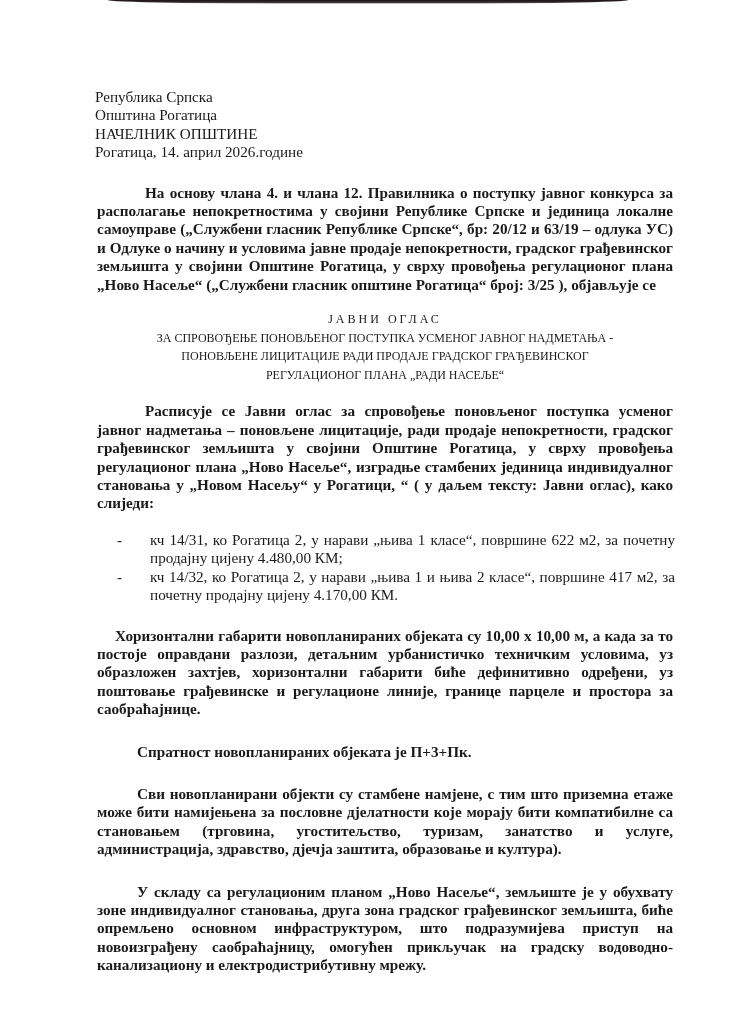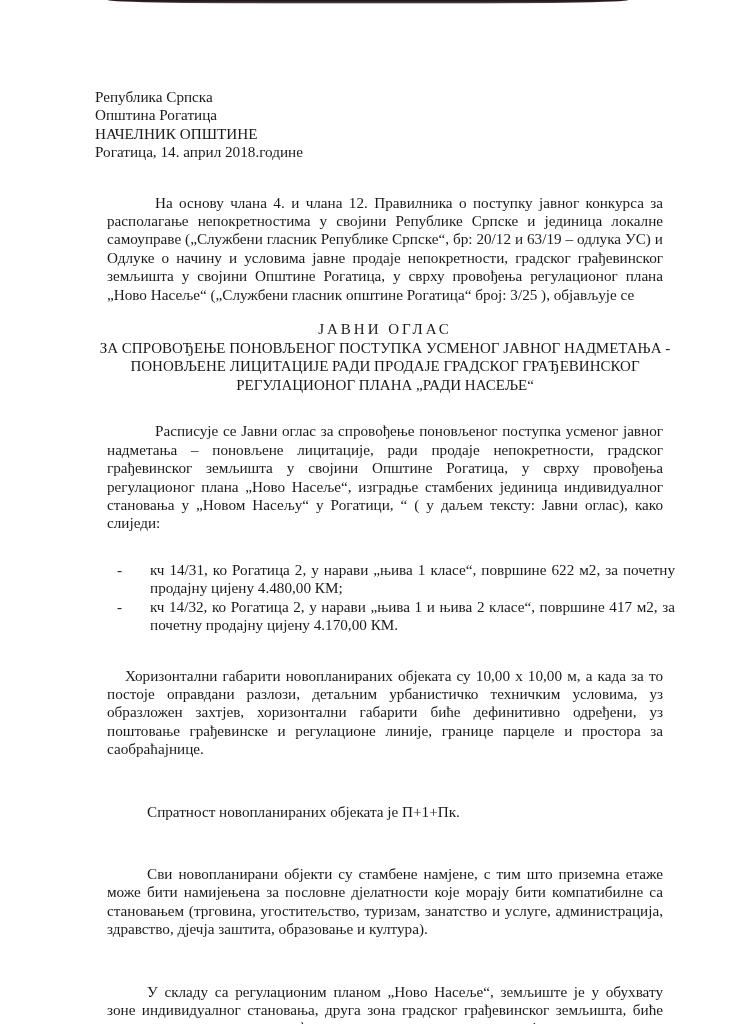--- a/index.html
+++ b/index.html
@@ -13,43 +13,43 @@
     position: absolute; top: 0; left: 108px; width: 520px; height: 4px;
     background: linear-gradient(to bottom, #1b1416, #3a2d30 60%, rgba(60,45,50,0));
     border-radius: 0 0 40% 40% / 0 0 100% 100%;
   }
   .page {
     position: absolute; left: 95px; top: 88px; width: 580px;
     font-size: 15.2px; line-height: 18.4px;
   }
   .header-block div { white-space: nowrap; }
   .p {
-    text-align: justify; text-indent: 40px; margin: 12px;
+    text-align: justify; text-indent: 40px; margin: 2px; font-weight: bold;
   }
   .p.tight-indent { text-indent: 18px; }
-  .title-block { text-align: center; margin-top: 16px; font-size: 15px; line-height: 18.6px; }
+  .title-block { text-align: center; margin-top: 16px; font-size: 12px; line-height: 18.6px; }
   .title-block .main-title { letter-spacing: 3px; }
   .gap-s { height: 16px; }
   .gap-m { height: 20px; }
   ul.lots { list-style: none; margin: 0; padding: 0; }
   ul.lots li { position: relative; padding-left: 55px; text-align: justify; }
   ul.lots li .dash { position: absolute; left: 22px; top: 0; }
 </style>
 </head>
 <body>
 
 <div class="scan-edge"></div>
 
 <div class="page">
 
   <div class="header-block">
     <div>Република Српска</div>
     <div>Општина Рогатица</div>
     <div>НАЧЕЛНИК ОПШТИНЕ</div>
-    <div>Рогатица, 14. април 2018.године</div>
+    <div>Рогатица, 14. април 2026.године</div>
   </div>
 
   <div class="gap-m"></div>
 
   <p class="p" style="text-indent:48px">На основу члана 4. и члана 12. Правилника о поступку јавног конкурса за располагање непокретностима у својини Републике Српске и јединица локалне самоуправе („Службени гласник Републике Српске“, бр: 20/12 и 63/19 – одлука УС) и Одлуке о начину и условима јавне продаје непокретности, градског грађевинског земљишта у својини Општине Рогатица, у сврху провођења регулационог плана „Ново Насеље“ („Службени гласник општине Рогатица“ број: 3/25 ), објављује се</p>
 
   <div class="title-block">
     <div class="main-title">ЈАВНИ ОГЛАС</div>
     <div>ЗА СПРОВОЂЕЊЕ ПОНОВЉЕНОГ ПОСТУПКА УСМЕНОГ ЈАВНОГ НАДМЕТАЊА -</div>
     <div>ПОНОВЉЕНЕ ЛИЦИТАЦИЈЕ РАДИ ПРОДАЈЕ ГРАДСКОГ ГРАЂЕВИНСКОГ</div>
@@ -72,21 +72,21 @@
       <span>кч 14/32, ко Рогатица 2, у нарави „њива 1 и њива 2 класе“, површине 417 м2, за почетну продајну цијену 4.170,00 КМ.</span>
     </li>
   </ul>
 
   <div class="gap-m"></div>
 
   <p class="p tight-indent">Хоризонтални габарити новопланираних објеката су 10,00 х 10,00 м, а када за то постоје оправдани разлози, детаљним урбанистичко техничким условима, уз образложен захтјев, хоризонтални габарити биће дефинитивно одређени, уз поштовање грађевинске и регулационе линије, границе парцеле и простора за саобраћајнице.</p>
 
   <div class="gap-m"></div>
 
-  <p class="p">Спратност новопланираних објеката је П+1+Пк.</p>
+  <p class="p">Спратност новопланираних објеката је П+3+Пк.</p>
 
   <div class="gap-m"></div>
 
   <p class="p">Сви новопланирани објекти су стамбене намјене, с тим што приземна етаже може бити намијењена за пословне дјелатности које морају бити компатибилне са становањем (трговина, угоститељство, туризам, занатство и услуге, администрација, здравство, дјечја заштита, образовање и култура).</p>
 
   <div class="gap-m"></div>
 
   <p class="p">У складу са регулационим планом „Ново Насеље“, земљиште је у обухвату зоне индивидуалног становања, друга зона градског грађевинског земљишта, биће опремљено основном инфраструктуром, што подразумијева приступ на новоизграђену саобраћајницу, омогућен прикључак на градску водоводно-канализациону и електродистрибутивну мрежу.</p>
 
 </div>

